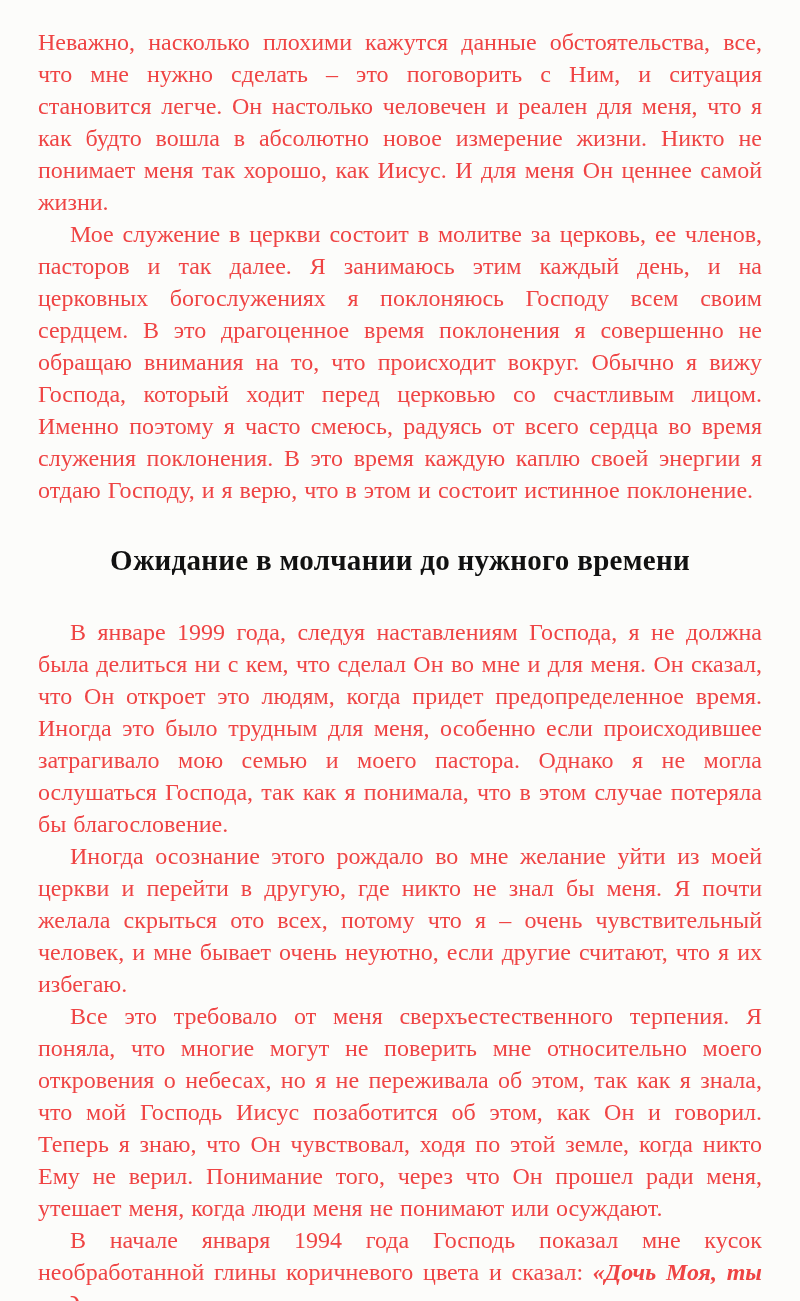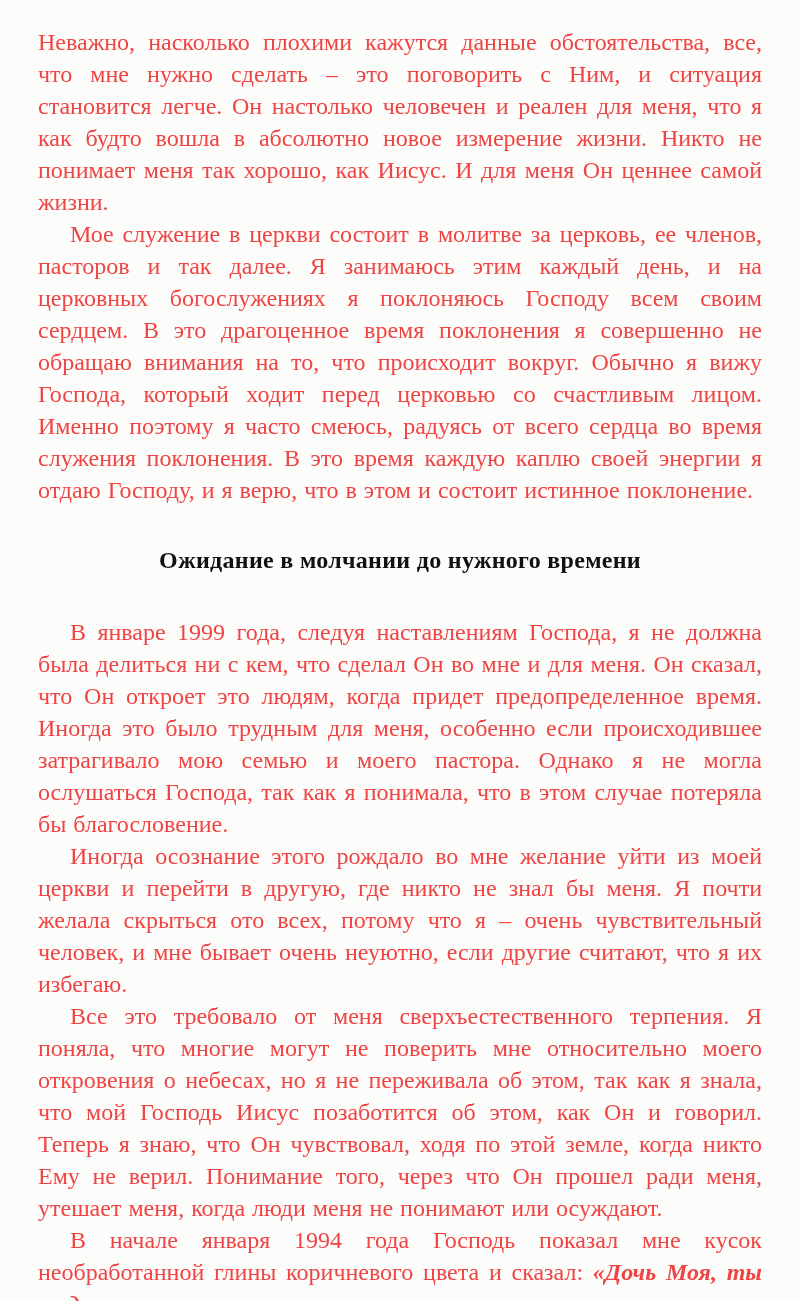--- a/index.html
+++ b/index.html
@@ -28,21 +28,21 @@
     text-align: justify;
     text-indent: 32px;
     color: #ef4444;
     word-spacing: 1px;
   }
   .body-paragraph.continued {
     text-indent: 0;
   }
   .section-heading {
     margin: 40px 0 42px 0;
-    font-size: 24px;
+    font-size: 29px;
     line-height: 28px;
     font-weight: bold;
     text-align: center;
     color: #111111;
     letter-spacing: 0.3px;
   }
   .section-heading.second {
     margin: 42px 0 40px 0;
   }
   .quote-emphasis {

